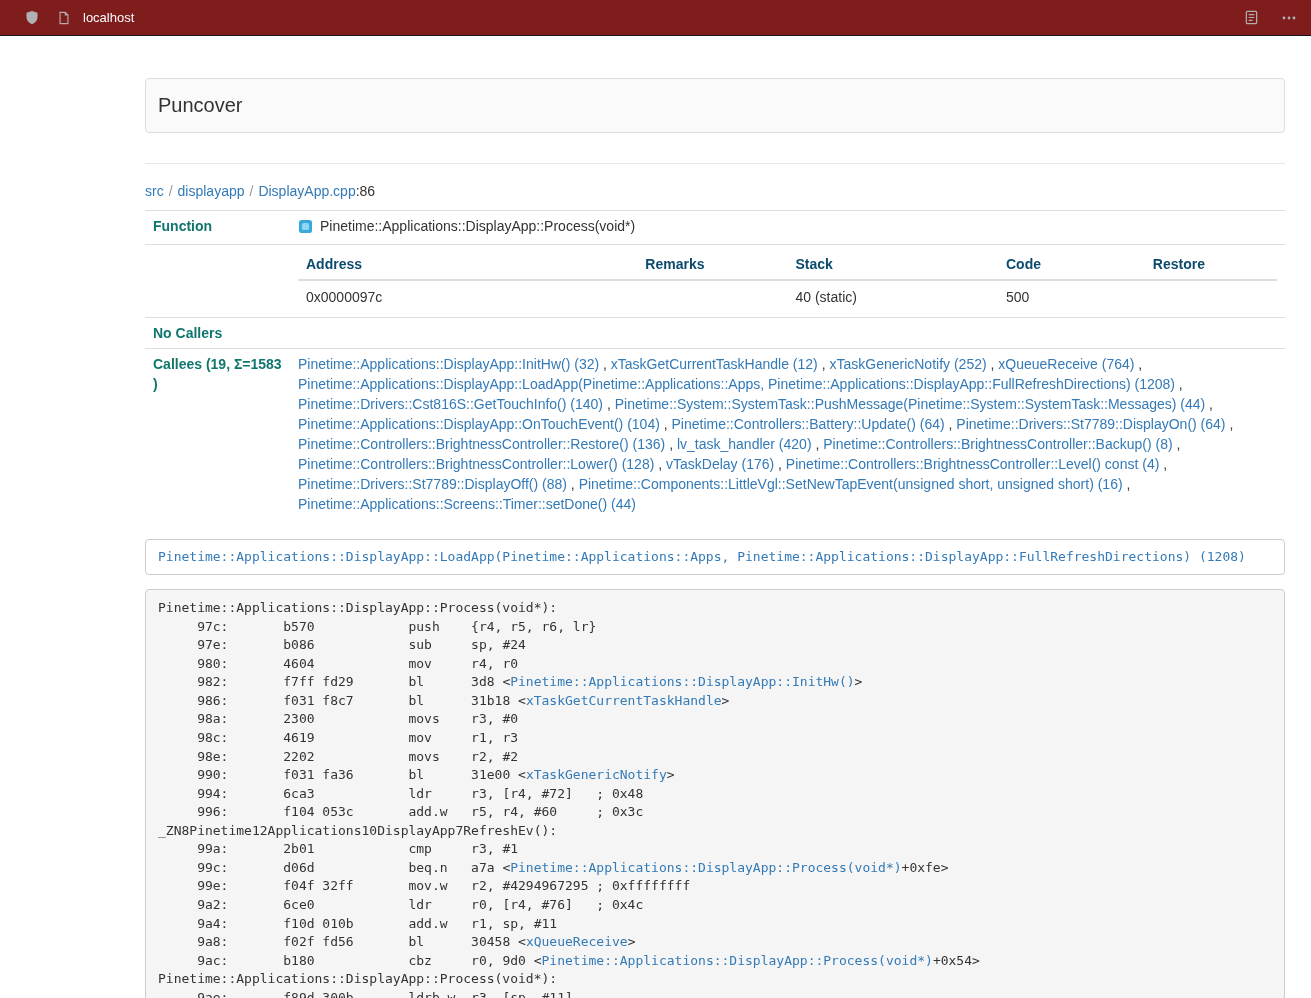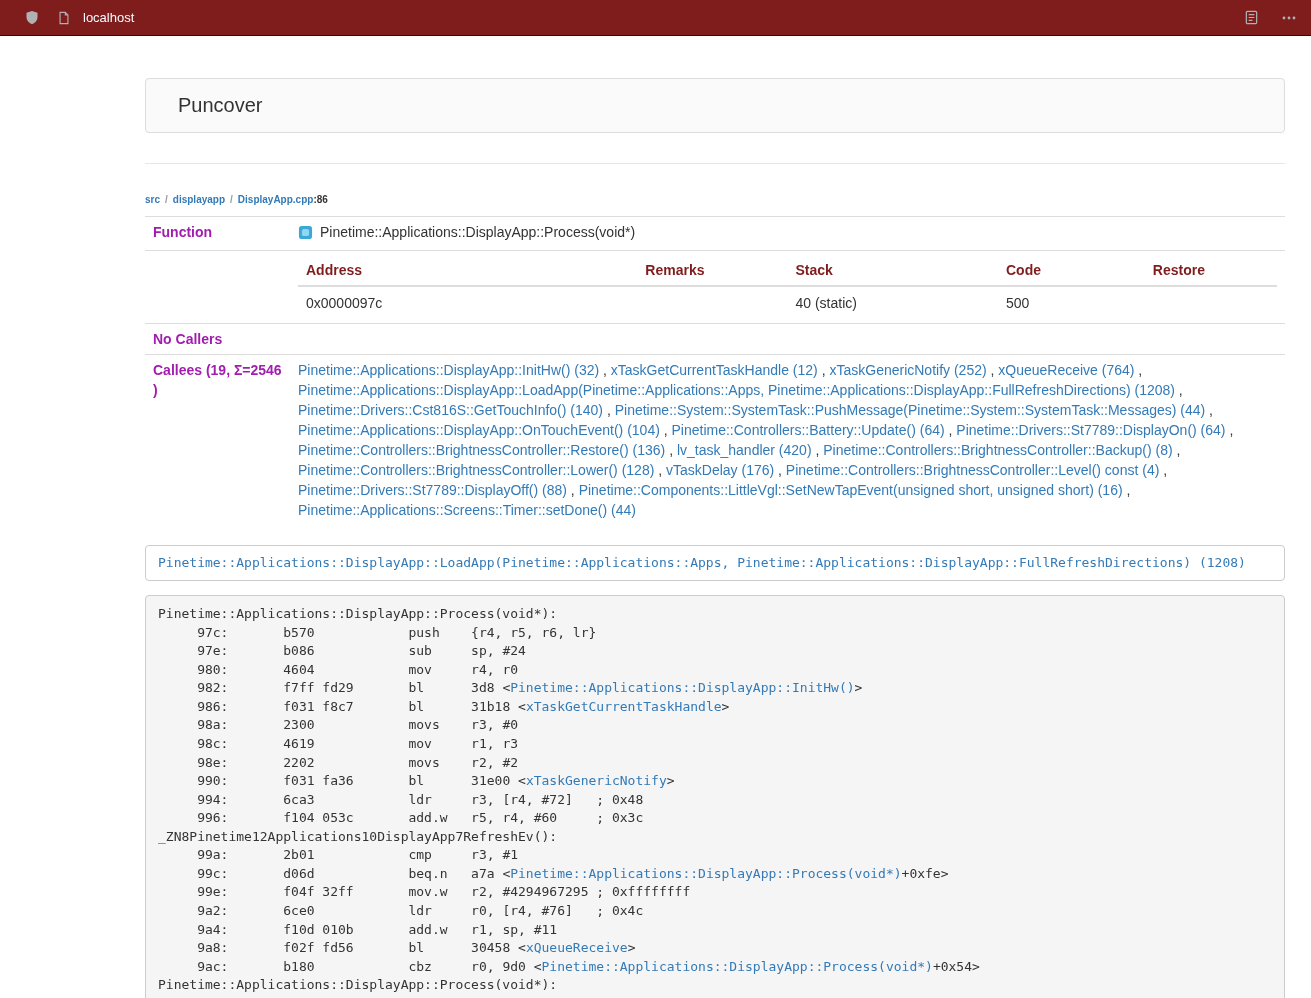--- a/index.html
+++ b/index.html
@@ -20,43 +20,43 @@
   .urlbar { display: flex; align-items: center; flex: 1 1 auto; margin-left: 17px; font-size: 13px; min-width: 0; white-space: nowrap; overflow: hidden; }
   .page-ic { display: flex; margin-right: 12px; flex: 0 0 auto; }
   .url-host { color: #fbfbfe; }
   .url-path { color: #92929a; overflow: hidden; text-overflow: clip; }
   .reader-btn { margin-right: 22px; }
 
   
   .container { margin-left: 145px; width: 1140px; }
   .header-panel {
     margin-top: 42px; border: 1px solid #ddd; border-radius: 4px;
-    background: #fafafa; padding: 15px 32px;
+    background: #fafafa; padding: 15px 12px;
   }
   .header-panel h1 { margin: 0; font-size: 20px; font-weight: 500; color: #333; }
   hr.divider { border: 0; border-top: 1px solid #e7e7e7; margin: 30px 0 0; }
-  .breadcrumb { margin: 30px 0 11px; font-size: 10px; font-weight: bold; }
+  .breadcrumb { margin: 19px 0 11px; font-size: 14px; }
   .breadcrumb .sep { color: #999; margin: 0 5px; }
   .breadcrumb .line-no { color: #333; }
 
   
   .main-table { width: 100%; border-collapse: collapse; }
   .main-table > tbody > tr > th,
   .main-table > tbody > tr > td {
     border-top: 1px solid #ddd; padding: 5px 8px; text-align: left;
     vertical-align: top; line-height: 20px; font-size: 14px;
   }
-  .main-table th.row-label { width: 145px; font-weight: bold; color: #a21caf; }
+  .main-table th.row-label { width: 145px; font-weight: bold; color: #0f766e; }
   .func-icon { display: inline-block; vertical-align: -3px; margin-right: 7px; }
   .func-name { color: #333; }
 
   .inner-table { width: 100%; border-collapse: collapse; }
   .inner-table th {
     text-align: left; font-weight: bold; padding: 4px 8px 5px;
-    border-bottom: 2px solid #ddd; line-height: 20px; color: #7f1d1d;
+    border-bottom: 2px solid #ddd; line-height: 20px; color: #0c4a6e;
   }
   .inner-table td { padding: 6px 8px 5px; line-height: 20px; }
   .inner-table th:nth-child(1), .inner-table td:nth-child(1) { width: 27%; }
   .inner-table th:nth-child(2), .inner-table td:nth-child(2) { width: 23%; text-align: center; }
   .inner-table th:nth-child(3), .inner-table td:nth-child(3) { width: 21.5%; margin-left: 13px; }
   .inner-table th:nth-child(4), .inner-table td:nth-child(4) { width: 15%; }
 
   .callees-cell { line-height: 20px; margin-left: 40px; }
 
   
@@ -156,21 +156,21 @@
               </tr>
             </tbody>
           </table>
         </td>
       </tr>
       <tr>
         <th class="row-label">No Callers</th>
         <td></td>
       </tr>
       <tr>
-        <th class="row-label">Callees (19, Σ=2546 )</th>
+        <th class="row-label">Callees (19, Σ=1583 )</th>
         <td class="callees-cell"><a>Pinetime::Applications::DisplayApp::InitHw() (32)</a> , <a>xTaskGetCurrentTaskHandle (12)</a> , <a>xTaskGenericNotify (252)</a> , <a>xQueueReceive (764)</a> , <a>Pinetime::Applications::DisplayApp::LoadApp(Pinetime::Applications::Apps, Pinetime::Applications::DisplayApp::FullRefreshDirections) (1208)</a> , <a>Pinetime::Drivers::Cst816S::GetTouchInfo() (140)</a> , <a>Pinetime::System::SystemTask::PushMessage(Pinetime::System::SystemTask::Messages) (44)</a> , <a>Pinetime::Applications::DisplayApp::OnTouchEvent() (104)</a> , <a>Pinetime::Controllers::Battery::Update() (64)</a> , <a>Pinetime::Drivers::St7789::DisplayOn() (64)</a> , <a>Pinetime::Controllers::BrightnessController::Restore() (136)</a> , <a>lv_task_handler (420)</a> , <a>Pinetime::Controllers::BrightnessController::Backup() (8)</a> , <a>Pinetime::Controllers::BrightnessController::Lower() (128)</a> , <a>vTaskDelay (176)</a> , <a>Pinetime::Controllers::BrightnessController::Level() const (4)</a> , <a>Pinetime::Drivers::St7789::DisplayOff() (88)</a> , <a>Pinetime::Components::LittleVgl::SetNewTapEvent(unsigned short, unsigned short) (16)</a> , <a>Pinetime::Applications::Screens::Timer::setDone() (44)</a></td>
       </tr>
     </tbody>
   </table>
 
   <div class="highlight-box">
     <a>Pinetime::Applications::DisplayApp::LoadApp(Pinetime::Applications::Apps, Pinetime::Applications::DisplayApp::FullRefreshDirections) (1208)</a>
   </div>
 
   <pre class="code">Pinetime::Applications::DisplayApp::Process(void*):

